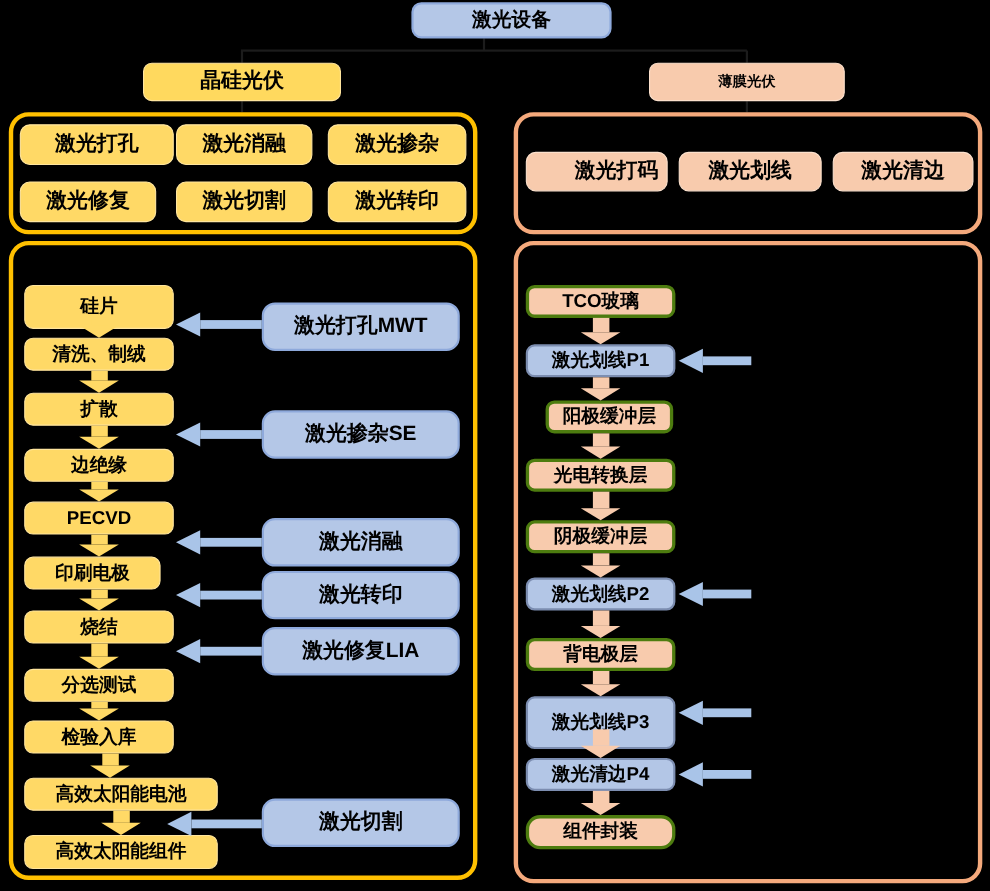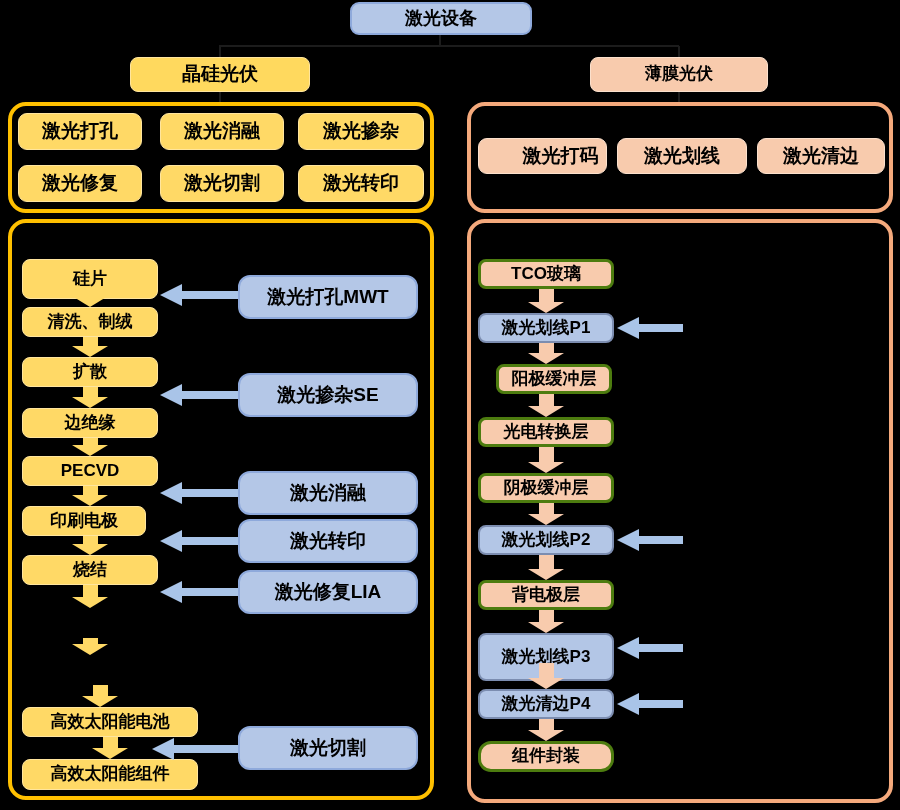--- a/index.html
+++ b/index.html
@@ -6,22 +6,22 @@
   #stage{position:relative;width:900px;height:810px;background:#000;overflow:hidden;
          font-family:"Liberation Sans","DejaVu Sans",sans-serif;color:#000;}
   .box{position:absolute;box-sizing:border-box;display:flex;align-items:center;justify-content:center;
        text-align:center;font-weight:600;line-height:1.1;white-space:nowrap;}
   
   .ybox{background:#FFD966;border:1px solid #FFE59E;border-radius:8px;font-size:17px;}
   .ytool{background:#FFD966;border:1px solid #FFE59E;border-radius:9px;font-size:19px;}
   .yheader{background:#FFD95E;border:1px solid #FFE59E;border-radius:8px;font-size:19px;font-weight:700;}
   .obox{background:#F8CBAD;border:3px solid #4d7c0f;border-radius:8px;font-size:17px;}
   .otool{background:#F8CBAD;border:1px solid #FBE0CC;border-radius:9px;font-size:19px;}
-  .oheader{background:#F8CBAD;border:1px solid #FBE0CC;border-radius:8px;font-size:17px;font-weight:700;}
-  .titlebox{background:#B4C7E7;border:2px solid #8EA9DB;border-radius:9px;font-size:18px;font-weight:700;}
+  .oheader{background:#F8CBAD;border:1px solid #FBE0CC;border-radius:8px;font-size:13px;font-weight:700;}
+  .titlebox{background:#B4C7E7;border:2px solid #8EA9DB;border-radius:9px;font-size:18px;font-weight:700;margin-left:24px;}
   .bluelabel{background:#B4C7E7;border:2px solid #8EA9DB;border-radius:12px;font-size:19px;}
   .blueflow{background:#B3C6E6;border:2px solid #7C8DB0;border-radius:8px;font-size:17px;}
   
   .ycontainer{position:absolute;box-sizing:border-box;border:4px solid #FFC000;border-radius:18px;background:transparent;}
   .ocontainer{position:absolute;box-sizing:border-box;border:4px solid #F4A97C;border-radius:18px;background:transparent;}
   
   .arr-down{position:absolute;display:flex;flex-direction:column;align-items:center;}
   .arr-down .shaft{width:15px;flex:1;}
   .arr-down .head{width:0;height:0;border-left:18px solid transparent;border-right:18px solid transparent;}
   .arr-down.y .shaft{background:#FFD966;}
@@ -45,41 +45,43 @@
   <div class="conn" style="left:678px;top:46px;width:2px;height:11px;"></div>
   <div class="conn" style="left:219px;top:92px;width:2px;height:10px;"></div>
   <div class="conn" style="left:678px;top:92px;width:2px;height:10px;"></div>
 
   <div class="box titlebox" style="left:350px;top:2px;width:182px;height:33px;">激光设备</div>
 
   <div class="box yheader" style="left:130px;top:57px;width:180px;height:35px;">晶硅光伏</div>
   <div class="box oheader" style="left:590px;top:57px;width:178px;height:35px;">薄膜光伏</div>
 
   <div class="ycontainer" style="left:8px;top:102px;width:426px;height:111px;"></div>
-  <div class="box ytool" style="left:18px;top:113px;width:124px;height:37px;">激光打孔</div>
+  <div class="box ytool" style="left:18px;top:113px;width:140px;height:37px;">激光打孔</div>
   <div class="box ytool" style="left:160px;top:113px;width:124px;height:37px;">激光消融</div>
   <div class="box ytool" style="left:298px;top:113px;width:126px;height:37px;">激光掺杂</div>
   <div class="box ytool" style="left:18px;top:165px;width:124px;height:37px;">激光修复</div>
   <div class="box ytool" style="left:160px;top:165px;width:124px;height:37px;">激光切割</div>
   <div class="box ytool" style="left:298px;top:165px;width:126px;height:37px;">激光转印</div>
 
   <div class="ocontainer" style="left:467px;top:102px;width:426px;height:111px;"></div>
   <div class="box otool" style="left:478px;top:138px;width:129px;height:36px;padding-left:36px;">激光打码</div>
   <div class="box otool" style="left:617px;top:138px;width:130px;height:36px;">激光划线</div>
   <div class="box otool" style="left:757px;top:138px;width:128px;height:36px;">激光清边</div>
 
   <div class="ycontainer" style="left:8px;top:219px;width:426px;height:581px;"></div>
 
   <div class="box ybox" style="left:22px;top:259px;width:136px;height:40px;">硅片</div>
   <div class="box ybox" style="left:22px;top:307px;width:136px;height:30px;">清洗、制绒</div>
   <div class="box ybox" style="left:22px;top:357px;width:136px;height:30px;">扩散</div>
   <div class="box ybox" style="left:22px;top:408px;width:136px;height:30px;">边绝缘</div>
   <div class="box ybox" style="left:22px;top:456px;width:136px;height:30px;">PECVD</div>
   <div class="box ybox" style="left:22px;top:506px;width:124px;height:30px;">印刷电极</div>
   <div class="box ybox" style="left:22px;top:555px;width:136px;height:30px;">烧结</div>
+  <div class="box ybox" style="left:22px;top:608px;width:136px;height:30px;">分选测试</div>
+  <div class="box ybox" style="left:22px;top:655px;width:136px;height:30px;">检验入库</div>
   <div class="box ybox" style="left:22px;top:707px;width:176px;height:30px;">高效太阳能电池</div>
   <div class="box ybox" style="left:22px;top:759px;width:176px;height:31px;">高效太阳能组件</div>
 
   <div class="arr-down y" style="left:72px;top:289px;width:36px;height:18px;">
       <div class="shaft"></div>
       <div class="head"></div>
     </div>
   <div class="arr-down y" style="left:72px;top:337px;width:36px;height:20px;">
       <div class="shaft"></div>
       <div class="head"></div>

